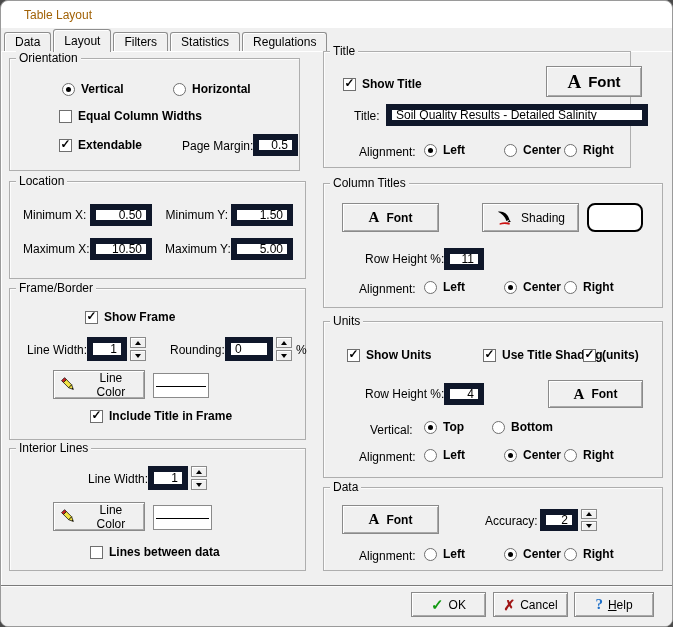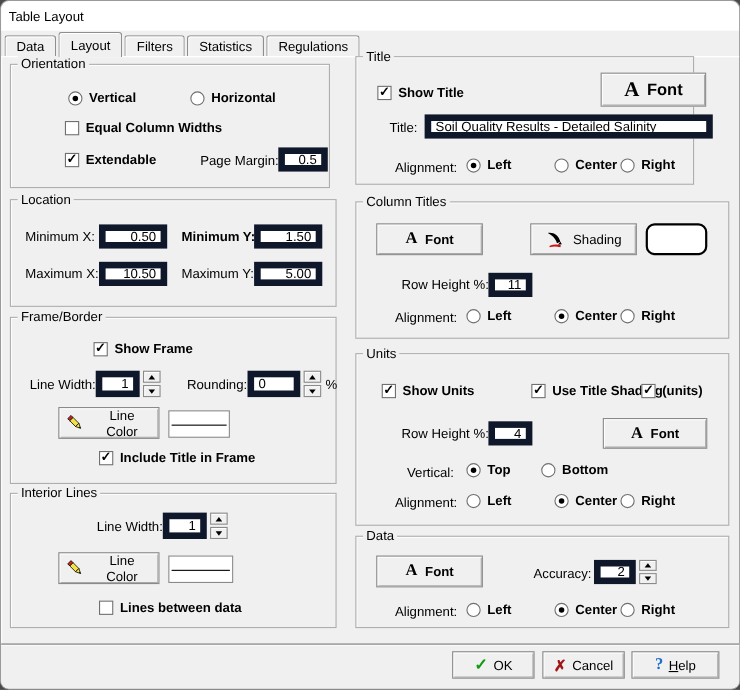--- a/index.html
+++ b/index.html
@@ -2,22 +2,22 @@
 <html><head>
 <meta charset="utf-8">
 <style>
   html,body{margin:0;padding:0;background:#4a4a4a;}
   *{box-sizing:border-box;}
   .dialog{
     position:relative;width:673px;height:627px;margin:0;
     background:#f0f0f0;border:1px solid #9a9a9a;border-radius:8px;overflow:hidden;
     font-family:"Liberation Sans",sans-serif;font-size:12px;color:#000;
   }
-  .titlebar{height:27px;background:#ffffff;display:flex;align-items:center;padding-left:7px;
-    color:#000000;font-size:12px;border-radius:8px 8px 0 0;}
+  .titlebar{height:27px;background:#ffffff;display:flex;align-items:center;padding-left:23px;
+    color:#a16207;font-size:12px;border-radius:8px 8px 0 0;}
   .tabstrip{position:absolute;left:0;top:27px;width:673px;height:23px;display:flex;align-items:flex-end;padding-left:3px;}
   .tab{height:19px;display:flex;align-items:center;padding:0 10px;margin-right:2px;
     background:#f0f0f0;border:1px solid #8e8e8e;border-bottom:none;border-radius:3px 3px 0 0;
     box-shadow:inset 1px 1px 0 #ffffff;font-size:12px;cursor:default;}
   .tab.active{height:23px;margin-bottom:-1px;z-index:2;}
   .page{position:absolute;left:0;top:50px;width:673px;height:534px;box-shadow:inset 0 1px 0 #ffffff, inset 1px 0 0 #ffffff;}
   .group{position:absolute;border:1px solid #aeaeae;box-shadow:inset 1px 1px 0 rgba(255,255,255,.8);}
   .legend{position:absolute;top:-8px;left:6px;background:#f0f0f0;padding:0 3px;font-size:12px;line-height:14px;white-space:nowrap;}
   .abs{position:absolute;}
   .lbl{font-size:12px;white-space:nowrap;}
@@ -97,21 +97,21 @@
         <span class="lbl">Extendable</span>
       </div>
       <span class="lbl abs" style="left:172px;top:80px;">Page Margin:</span>
       <input class="field right abs" style="left: 243px; top: 75px; width: 45px;" readonly="" value="0.5">
     </div>
 
     <div class="group" style="left:8px;top:130px;width:297px;height:98px;">
       <span class="legend">Location</span>
       <span class="lbl abs" style="left:13px;top:26px;width:63px;text-align:right;">Minimum X:</span>
       <input class="field right abs" style="left: 80px; top: 22px; width: 62px;" readonly="" value="0.50">
-      <span class="lbl abs" style="left:155px;top:26px;width:63px;text-align:right;font-weight:bold;">Minimum Y:</span>
+      <span class="lbl abs" style="left:155px;top:26px;width:63px;text-align:right;">Minimum Y:</span>
       <input class="field right abs" style="left: 221px; top: 22px; width: 62px;" readonly="" value="1.50">
       <span class="lbl abs" style="left:13px;top:60px;width:63px;text-align:right;">Maximum X:</span>
       <input class="field right abs" style="left: 80px; top: 56px; width: 62px;" readonly="" value="10.50">
       <span class="lbl abs" style="left:155px;top:60px;width:63px;text-align:right;">Maximum Y:</span>
       <input class="field right abs" style="left: 221px; top: 56px; width: 62px;" readonly="" value="5.00">
     </div>
 
     <div class="group" style="left:8px;top:237px;width:297px;height:152px;">
       <span class="legend">Frame/Border</span>
       <div class="opt" style="left:75px;top:21px;">

